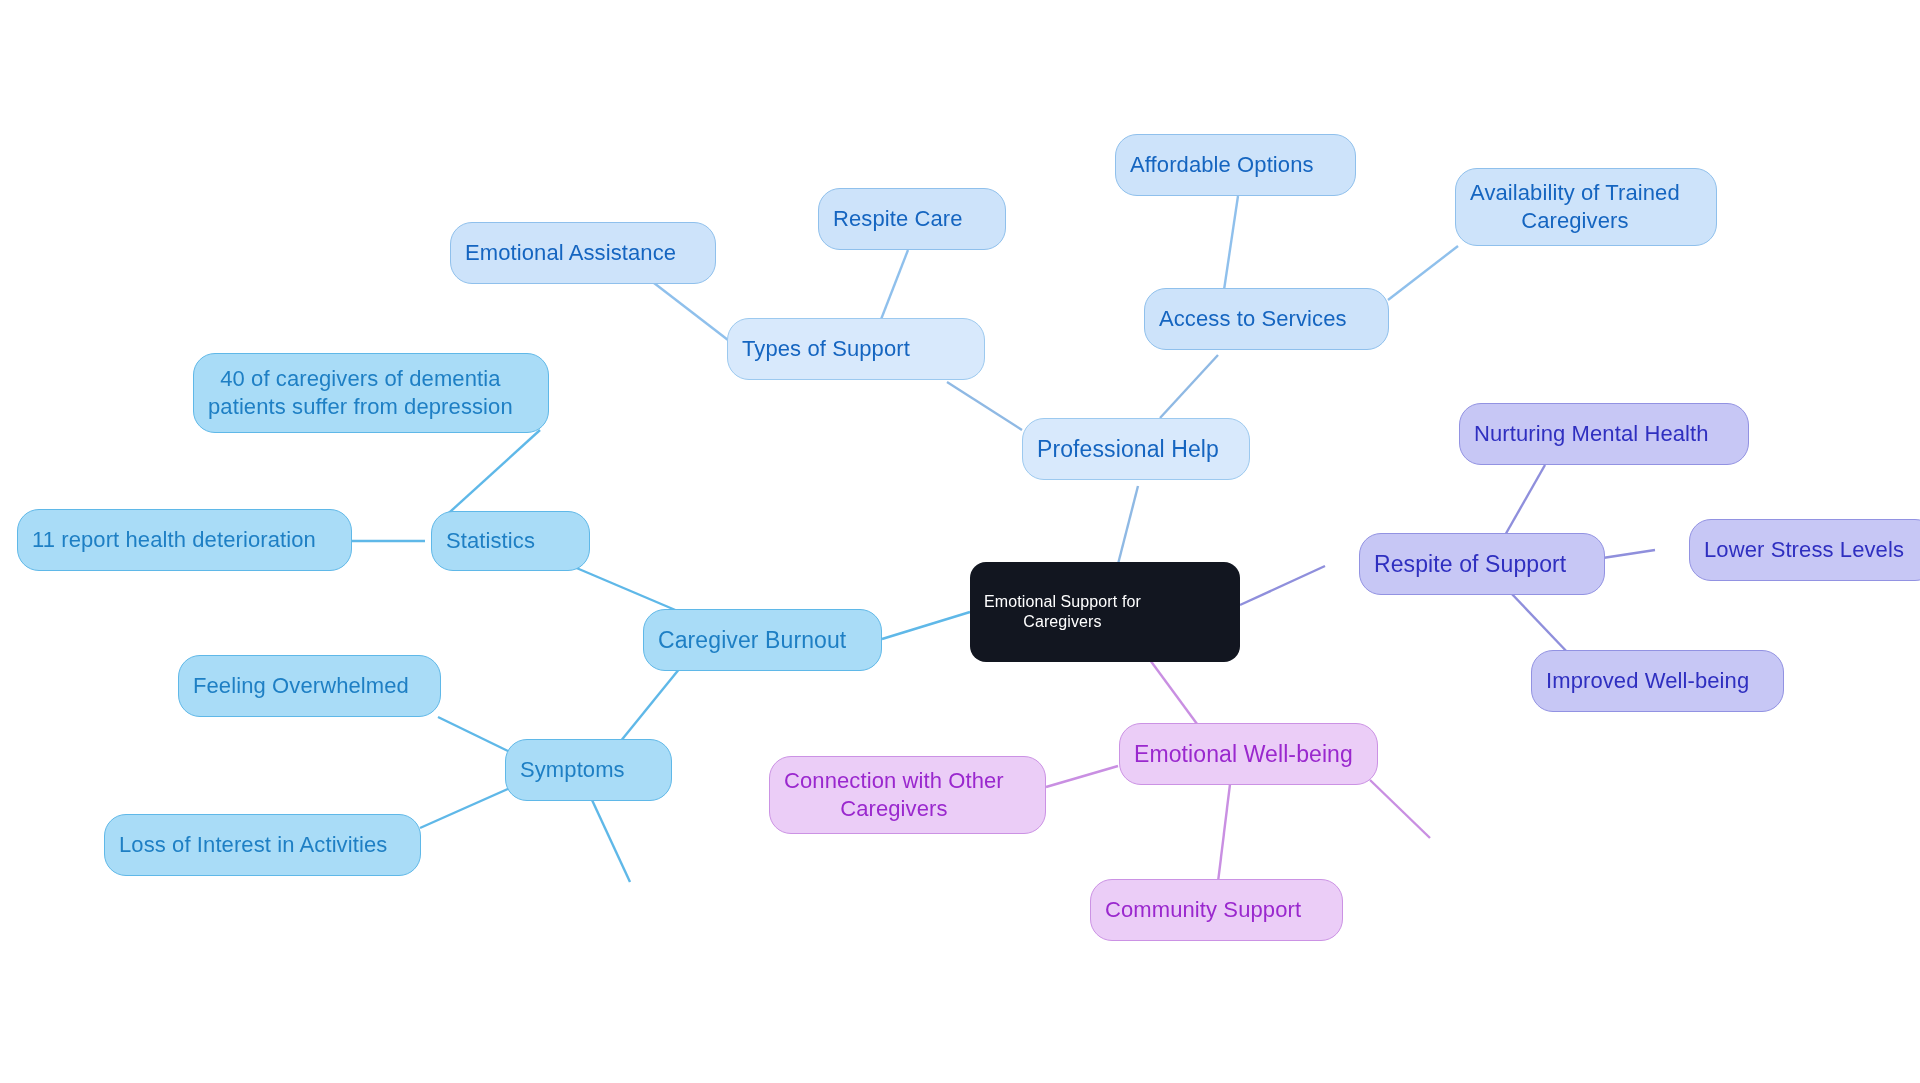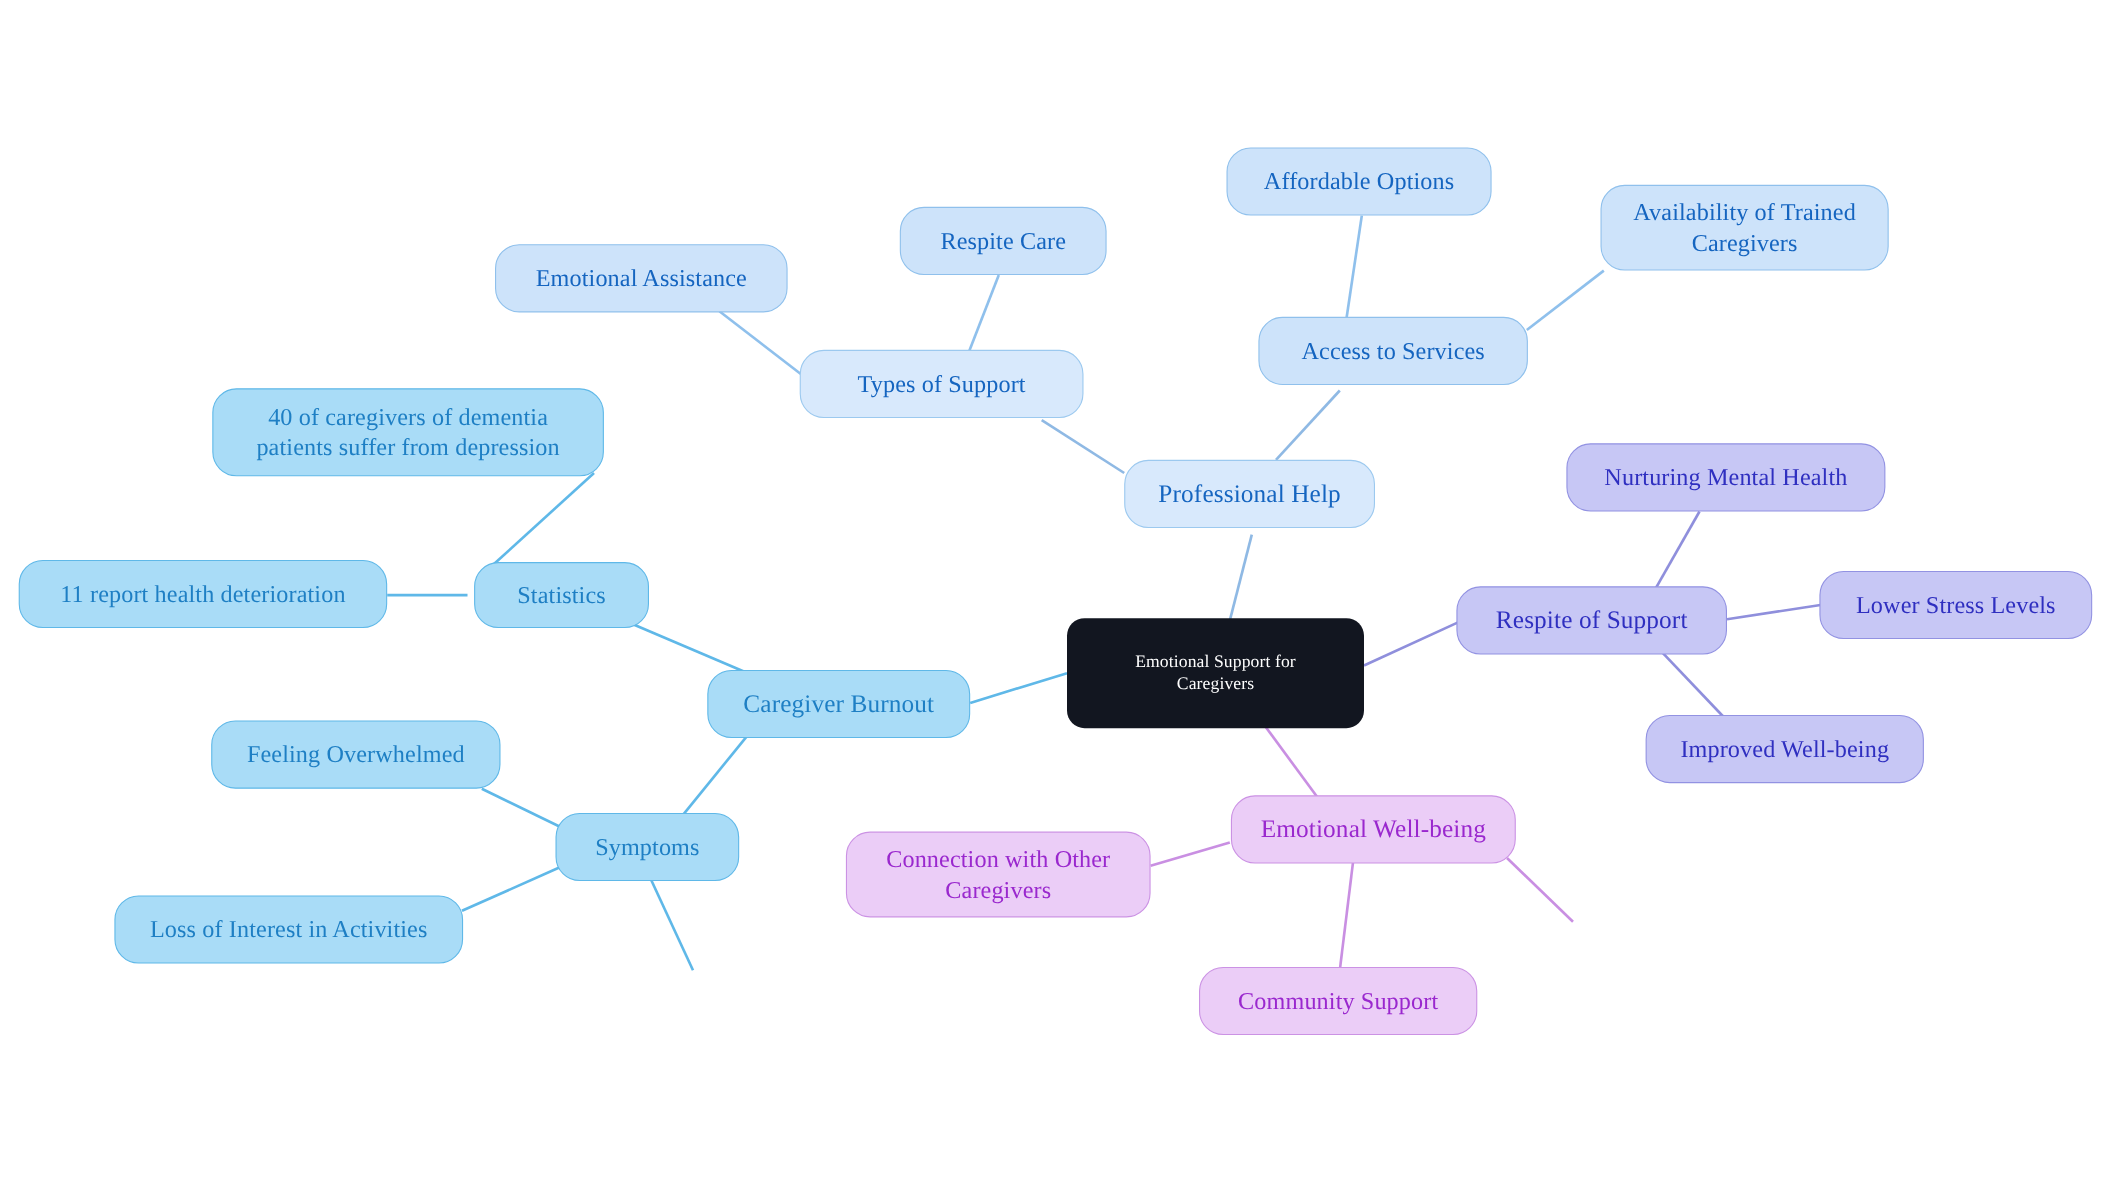--- a/index.html
+++ b/index.html
@@ -23,30 +23,28 @@
     top: 0;
     width: 1920px;
     height: 1083px;
     pointer-events: none;
   }
   .node {
     position: absolute;
     box-sizing: border-box;
     display: flex;
     align-items: center;
-    justify-content: center;
     text-align: center;
     border-radius: 22px;
     border-style: solid;
     border-width: 1.4px;
     line-height: 1.26;
     padding: 0 14px;
     white-space: pre-line;
     letter-spacing: 0.1px;
-    font-family: Liberation Serif, serif;
   }
   .node.root {
     border-radius: 16px;
     border-width: 0;
     color: #ffffff;
     background: #121620;
     font-size: 16px;
   }
   .node.lvl1 { font-size: 23px; }
   .node.lvl2 { font-size: 22px; }
@@ -64,20 +62,21 @@
   }
   .c-blue-pale {
     background: #D8E9FC;
     border-color: #9CC9EF;
     color: #1565C0;
   }
   .c-purple {
     background: #C7C7F5;
     border-color: #9292E2;
     color: #2F2FC0;
+    margin-left: 35px;
   }
   .c-pink {
     background: #EBCDF7;
     border-color: #CB92E4;
     color: #9A28CE;
   }
 </style>
 </head>
 <body>
 
@@ -151,21 +150,21 @@
   </div>
 
   <div class="node lvl2 c-blue-mid" style="left:17px; top:509px; width:335px; height:62px;">
     <span>11 report health deterioration</span>
   </div>
 
   <div class="node lvl2 c-blue-mid" style="left:505px; top:739px; width:167px; height:62px;">
     <span>Symptoms</span>
   </div>
 
-  <div class="node lvl2 c-blue-mid" style="left:192px; top:655px; width:263px; height:62px;">
+  <div class="node lvl2 c-blue-mid" style="left:178px; top:655px; width:263px; height:62px;">
     <span>Feeling Overwhelmed</span>
   </div>
 
   <div class="node lvl2 c-blue-mid" style="left:104px; top:814px; width:317px; height:62px;">
     <span>Loss of Interest in Activities</span>
   </div>
 
 
   <div class="node lvl1 c-blue-pale" style="left:1022px; top:418px; width:228px; height:62px;">
     <span>Professional Help</span>

